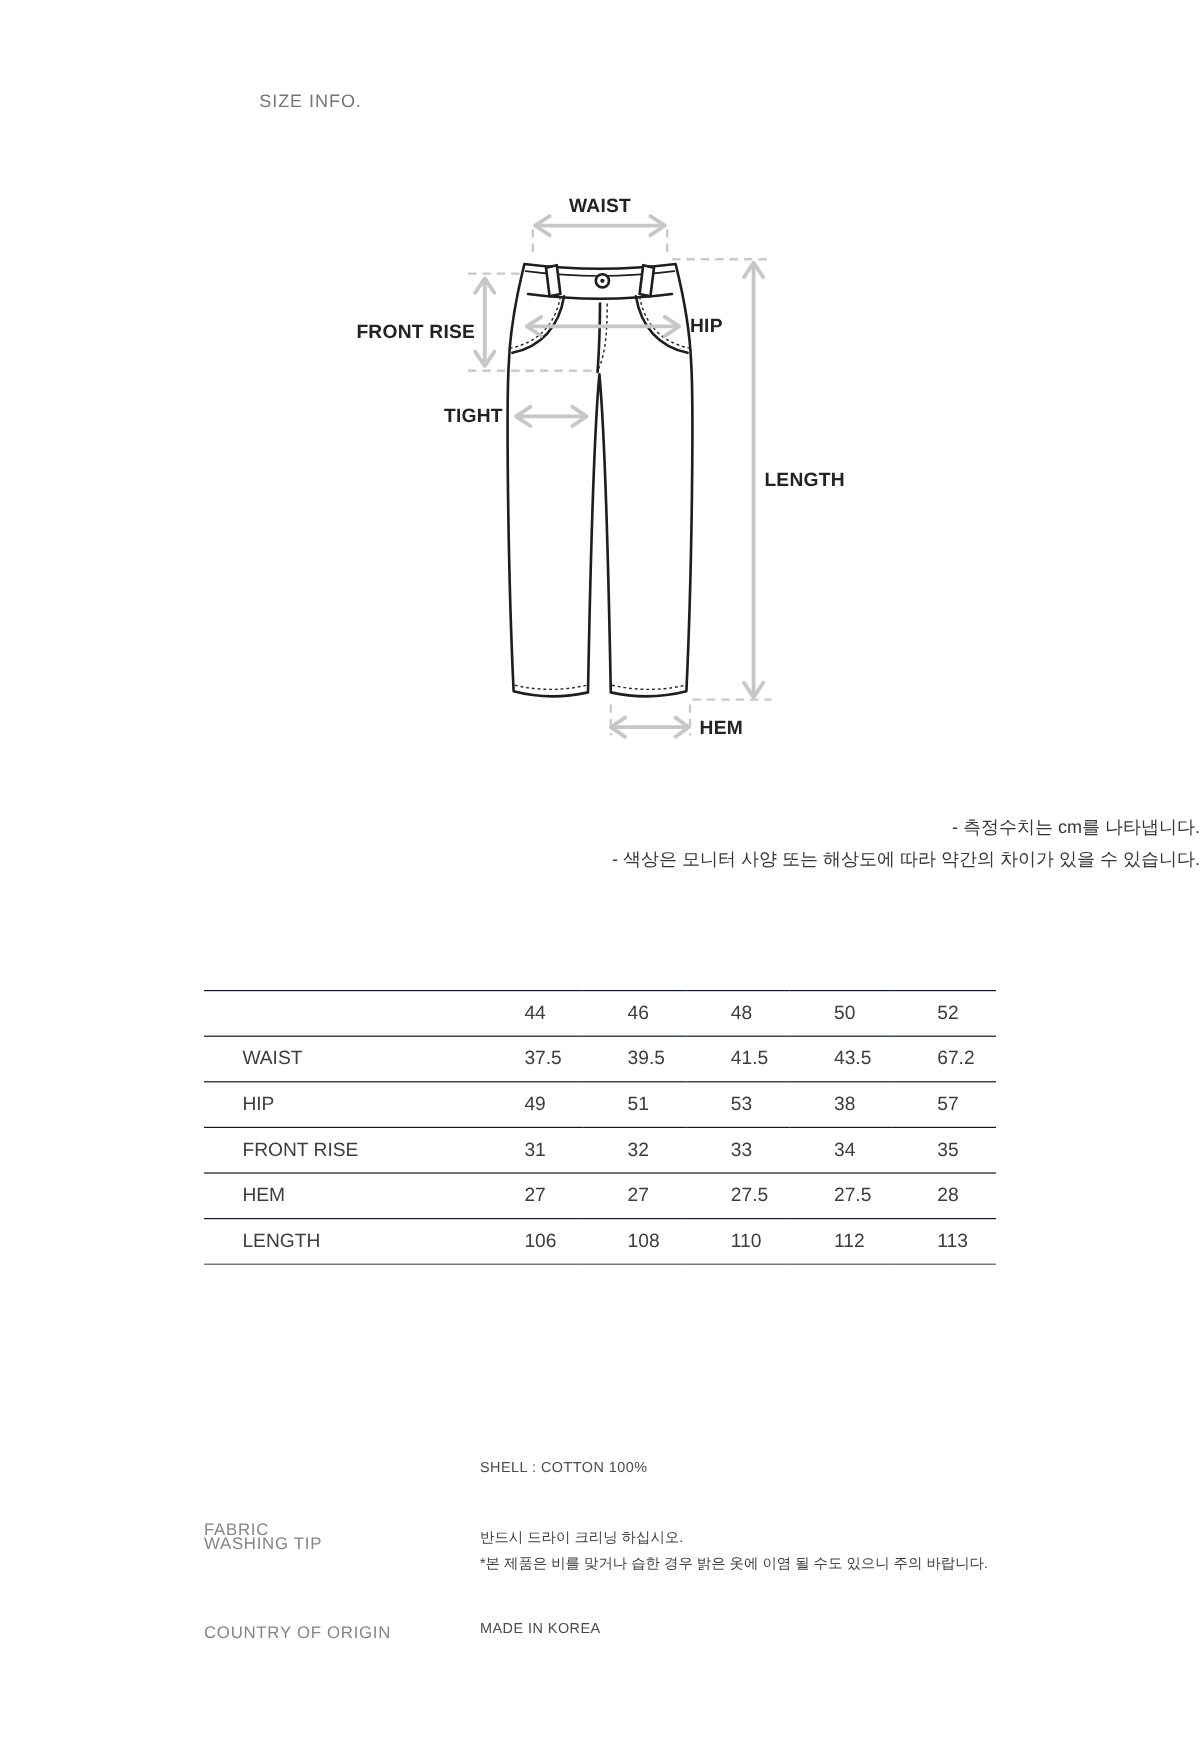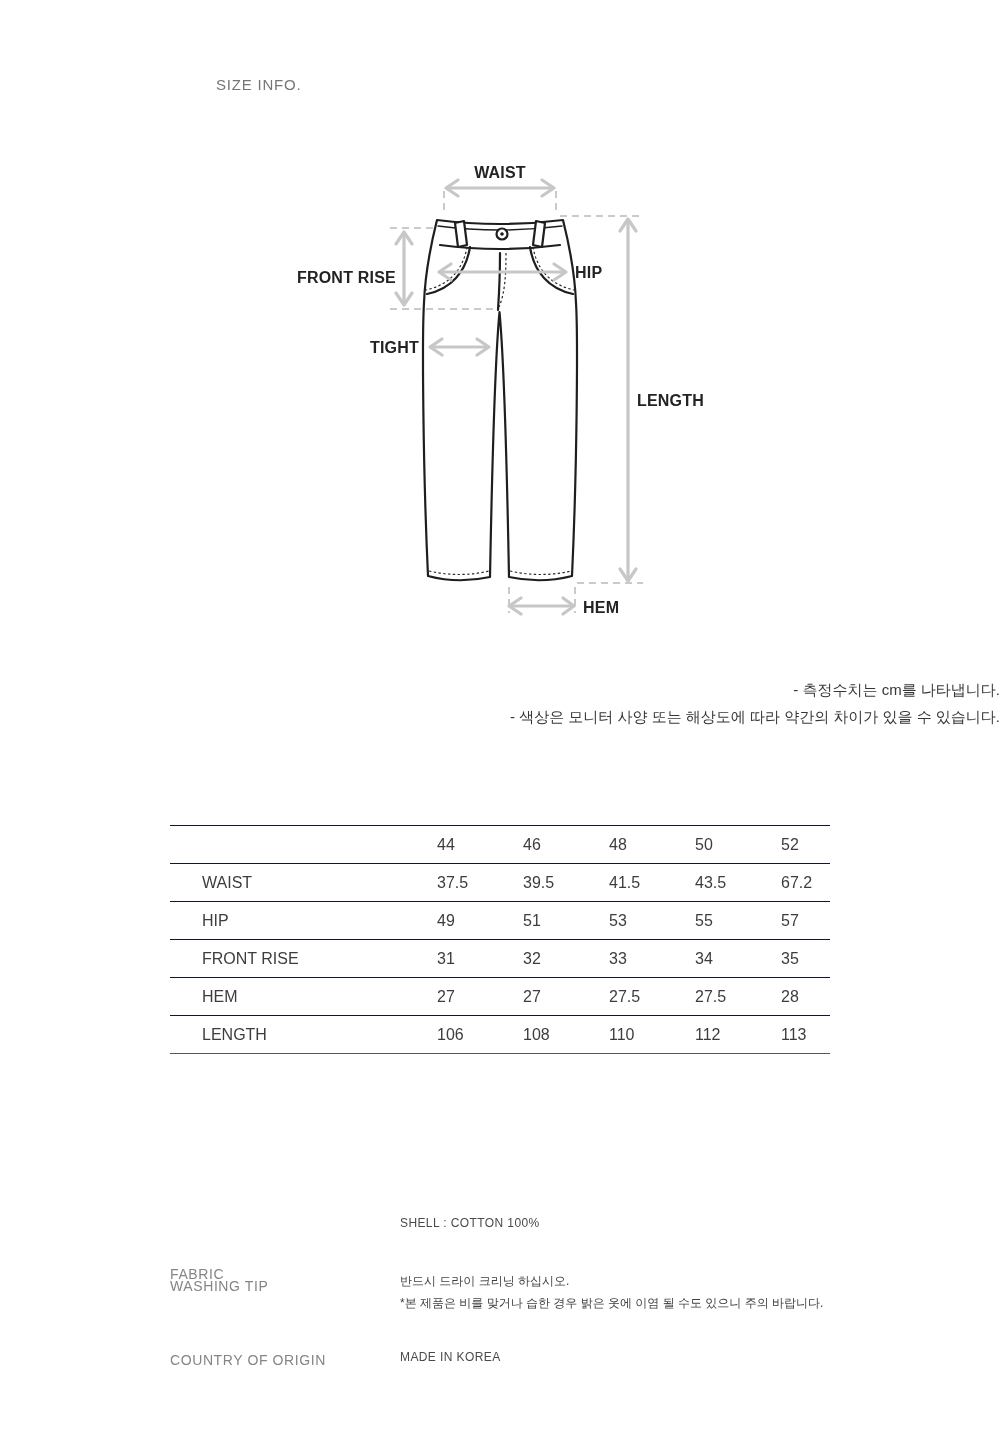--- a/index.html
+++ b/index.html
@@ -178,21 +178,21 @@
         <td>39.5</td>
         <td>41.5</td>
         <td>43.5</td>
         <td>67.2</td>
       </tr>
       <tr>
         <td>HIP</td>
         <td>49</td>
         <td>51</td>
         <td>53</td>
-        <td>55</td>
+        <td>38</td>
         <td>57</td>
       </tr>
       <tr>
         <td>FRONT RISE</td>
         <td>31</td>
         <td>32</td>
         <td>33</td>
         <td>34</td>
         <td>35</td>
       </tr>

